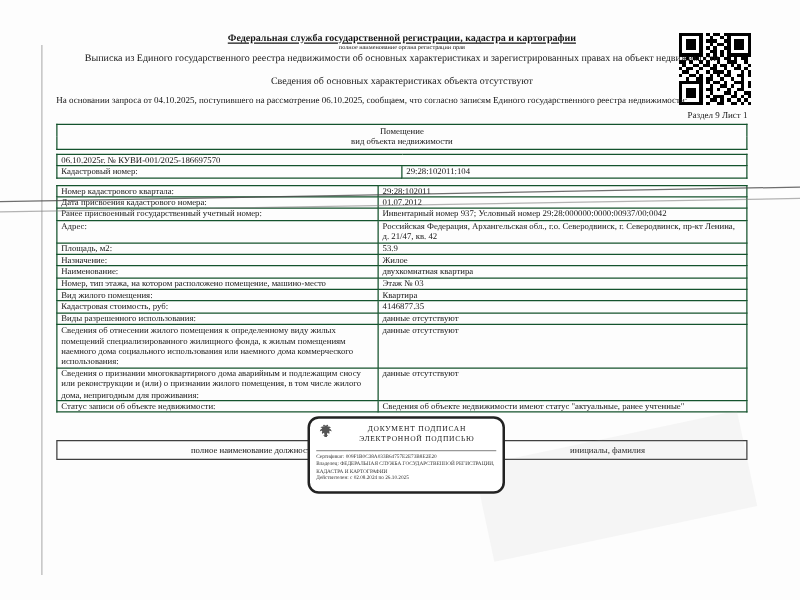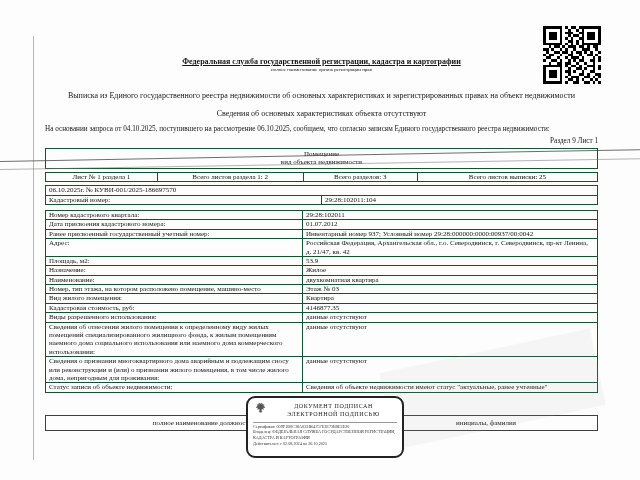--- a/index.html
+++ b/index.html
@@ -1,22 +1,22 @@
 <!DOCTYPE html>
 <html lang="ru"><head>
 <meta charset="utf-8">
 <style>
   html,body{margin:0;padding:0;background:#e8e8e8;}
   .page{position:relative;width:640px;height:480px;background:#fdfdfd;overflow:hidden;
         font-family:"Liberation Serif","DejaVu Serif",serif;color:#161616;}
   .content{position:absolute;left:45px;top:26px;width:553px;}
-  .center{text-align:center;margin-top:31px;}
+  .center{text-align:center;}
   .org-name{font-size:8px;font-weight:bold;text-decoration:underline;}
   .org-caption{font-size:5px;margin-top:1px;}
-  .doc-title{font-size:8px;margin-top:19px;}
+  .doc-title{font-size:8px;margin-top:1px;}
   .doc-subtitle{font-size:8px;margin-top:9px;}
   .request-line{font-size:7.2px;margin-top:7px;text-align:left;}
   .section-sheet{font-size:7.2px;margin-top:4px;text-align:right;}
   table{border-collapse:collapse;width:100%;table-layout:fixed;}
   td{border:1px solid #14532d;font-size:7px;line-height:1.2;padding:0 3px;vertical-align:top;
      overflow:hidden;}
   .tbl{margin-top:3px;}
   .kind-cell{text-align:center;border-bottom:none;padding-top:1px;}
   .kind-caption-cell{text-align:center;border-top:none;padding-bottom:1px;}
   .sheet-row td{text-align:center;}
@@ -86,30 +86,20 @@
       <tbody>
           <tr>
             <td class="kind-cell">Помещение</td>
           </tr>
       <tr>
             <td class="kind-caption-cell">вид объекта недвижимости</td>
           </tr>
     </tbody>
       </table>
 
-    <table class="tbl">
-      <tbody>
-          <tr class="sheet-row">
-            <td>Лист № 1 раздела 1</td>
-            <td>Всего листов раздела 1: 2</td>
-            <td>Всего разделов: 3</td>
-            <td>Всего листов выписки: 25</td>
-          </tr>
-    </tbody>
-      </table>
 
     <table class="tbl">
       <tbody>
           <tr>
             <td colspan="2">06.10.2025г. № КУВИ-001/2025-186697570</td>
           </tr>
       <tr>
         <td class="label-col">Кадастровый номер:</td>
         <td>29:28:102011:104</td>
       </tr>

